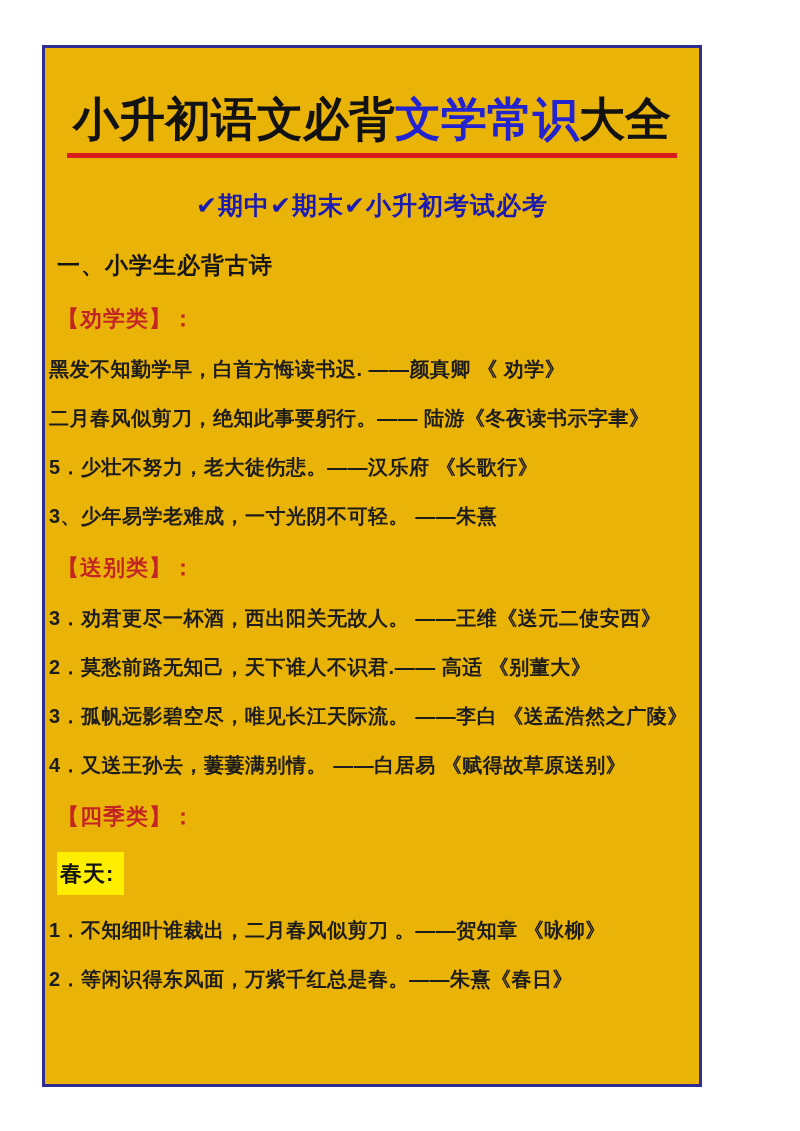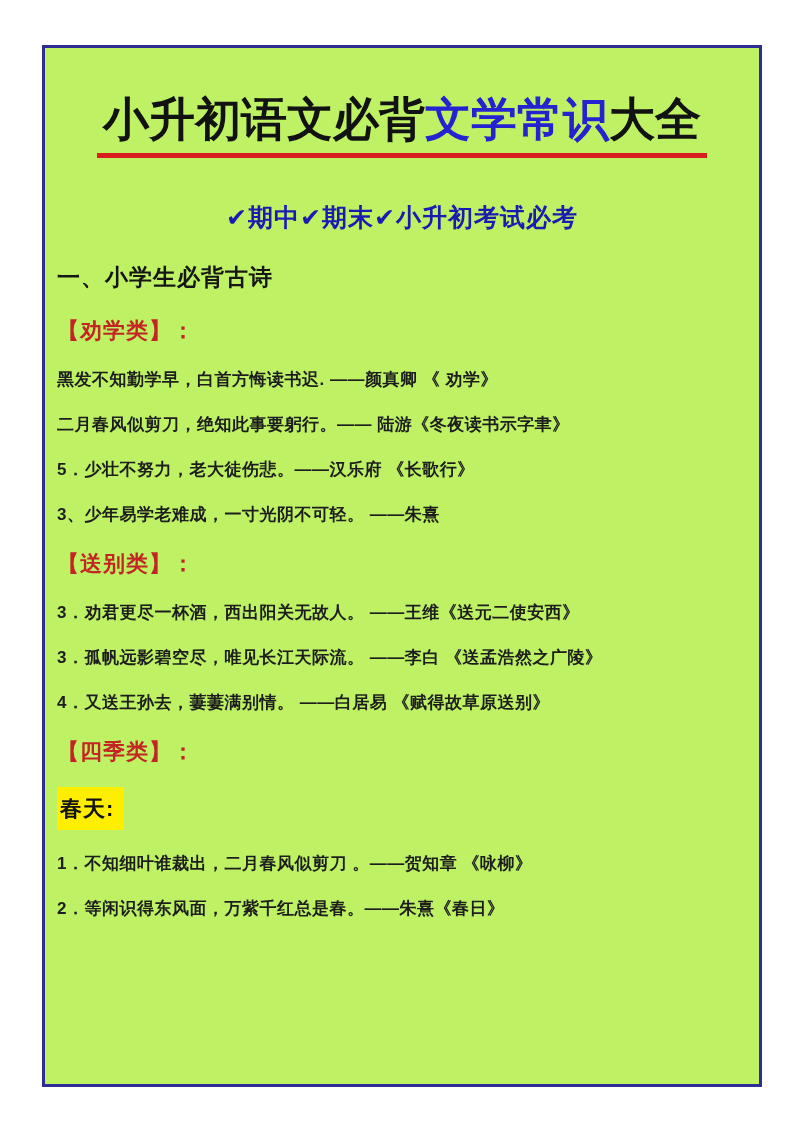--- a/index.html
+++ b/index.html
@@ -2,48 +2,48 @@
 <html><head>
 <meta charset="utf-8">
 <style>
   html,body{margin:0;padding:0;background:#ffffff;}
   body{
     width:800px;height:1131px;position:relative;
     font-family:"Liberation Sans","DejaVu Sans",sans-serif;
     -webkit-font-smoothing:antialiased;
   }
   .frame{
-    position:absolute;left:42px;top:45px;width:720px;height:1042px;
-    box-sizing:border-box;border:3px solid #2d2d94;background:#bef264;
+    position:absolute;left:42px;top:45px;width:660px;height:1042px;
+    box-sizing:border-box;border:3px solid #2d2d94;background:#eab308;
     overflow:hidden;
   }
   .title-wrap{text-align:center;margin-top:12px;}
   .title{
     display:inline-block;
     font-family:"Liberation Serif","DejaVu Serif",serif;
     font-weight:bold;font-size:46px;line-height:1.25;color:#121212;
     border-bottom:5px solid #d81d1d;padding:0 6px 5px 6px;
     white-space:nowrap;
   }
   .title .blue{color:#2323cf;}
   .subtitle{
     text-align:center;color:#1b1bb2;font-weight:bold;
-    font-size:25px;margin-top:12px;letter-spacing:1px;
+    font-size:25px;letter-spacing:1px;
   }
   .section-heading{
     font-size:23px;font-weight:bold;color:#161616;
     margin:28px 8px 0 12px;letter-spacing:1px;
   }
   .cat{
     color:#c32525;font-weight:bold;font-size:22px;
     margin:23px 0 0 12px;letter-spacing:1px;
   }
   .line{
-    font-size:17px;font-weight:600;color:#1d1d1d;
-    margin:22px 0 0 12px;letter-spacing:0.5px;white-space:nowrap;
+    font-size:20px;font-weight:600;color:#1d1d1d;
+    margin:22px 0 0 4px;letter-spacing:0.5px;white-space:nowrap;
   }
   .season{margin:20px 0 0 12px;}
   .hl{
     background:#ffee00;font-weight:bold;font-size:22px;color:#121212;
     display:inline-block;padding:7px 10px 6px 3px;letter-spacing:1px;
   }
 </style>
 </head>
 <body>
 
@@ -64,20 +64,21 @@
   </div>
 
   <div>
     <p class="line">5．少壮不努力，老大徒伤悲。——汉乐府 《长歌行》</p>
     <p class="line">3、少年易学老难成，一寸光阴不可轻。 ——朱熹</p>
   </div>
 
   <div>
     <div class="cat">【送别类】：</div>
     <p class="line">3．劝君更尽一杯酒，西出阳关无故人。 ——王维《送元二使安西》</p>
+    <p class="line">2．莫愁前路无知己，天下谁人不识君.—— 高适 《别董大》</p>
     <p class="line">3．孤帆远影碧空尽，唯见长江天际流。 ——李白 《送孟浩然之广陵》</p>
     <p class="line">4．又送王孙去，萋萋满别情。 ——白居易 《赋得故草原送别》</p>
   </div>
 
   <div>
     <div class="cat">【四季类】：</div>
 
     <div class="season">
       <span class="hl">春天:</span>
     </div>

